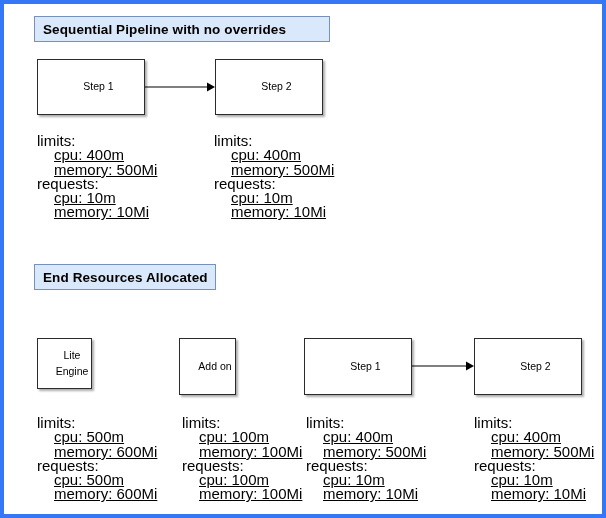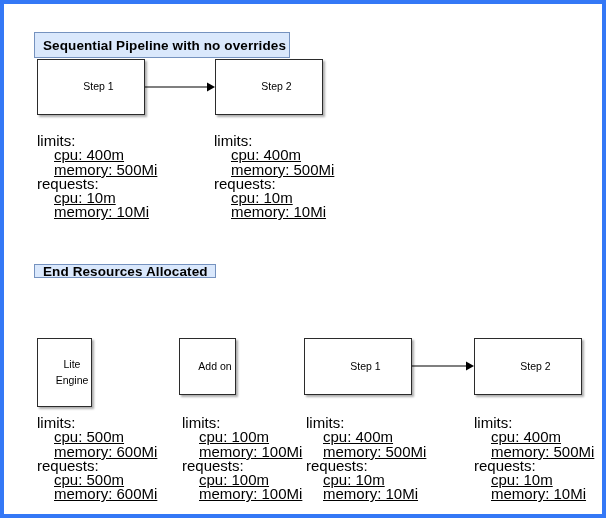--- a/index.html
+++ b/index.html
@@ -74,21 +74,21 @@
     white-space: nowrap;
   }
   .spec .key { display: block; }
   .spec .sub { display: block; padding-left: 17px; text-decoration: underline; }
 </style>
 </head>
 <body>
 
 <div class="canvas">
 
-  <div class="badge" style="left:30px; top:12px; width:256px; height:26px;margin-top:16px;">
+  <div class="badge" style="left:30px; top:12px; width:296px; height:26px;">
     <span>Sequential Pipeline with no overrides</span>
   </div>
 
   <div class="node" style="left:33px; top:55px; width:108px; height:56px;">
     <span>Step 1</span>
   </div>
 
   <div class="arrow" style="left:141px; top:77px; width:70px;">
     <svg width="70" height="12" viewBox="0 0 70 12">
       <line x1="0" y1="6" x2="62" y2="6" stroke="#000000" stroke-width="1.2"></line>
@@ -111,25 +111,25 @@
 
   <div class="spec" style="left:210px; top:130px;">
     <span class="key">limits:</span>
     <span class="sub">cpu: 400m</span>
     <span class="sub">memory: 500Mi</span>
     <span class="key">requests:</span>
     <span class="sub">cpu: 10m</span>
     <span class="sub">memory: 10Mi</span>
   </div>
 
-  <div class="badge" style="left:30px; top:260px; width:182px; height:14px;">
+  <div class="badge" style="left:30px; top:260px; width:182px; height:26px;">
     <span>End Resources Allocated</span>
   </div>
 
-  <div class="node" style="left:33px; top:334px; width:55px; height:69px;">
+  <div class="node" style="left:33px; top:334px; width:55px; height:51px;">
     <span>Lite</span>
     <span>Engine</span>
   </div>
 
   <div class="node" style="left:175px; top:334px; width:57px; height:57px;">
     <span>Add on</span>
   </div>
 
   <div class="node" style="left:300px; top:334px; width:108px; height:57px;">
     <span>Step 1</span>

